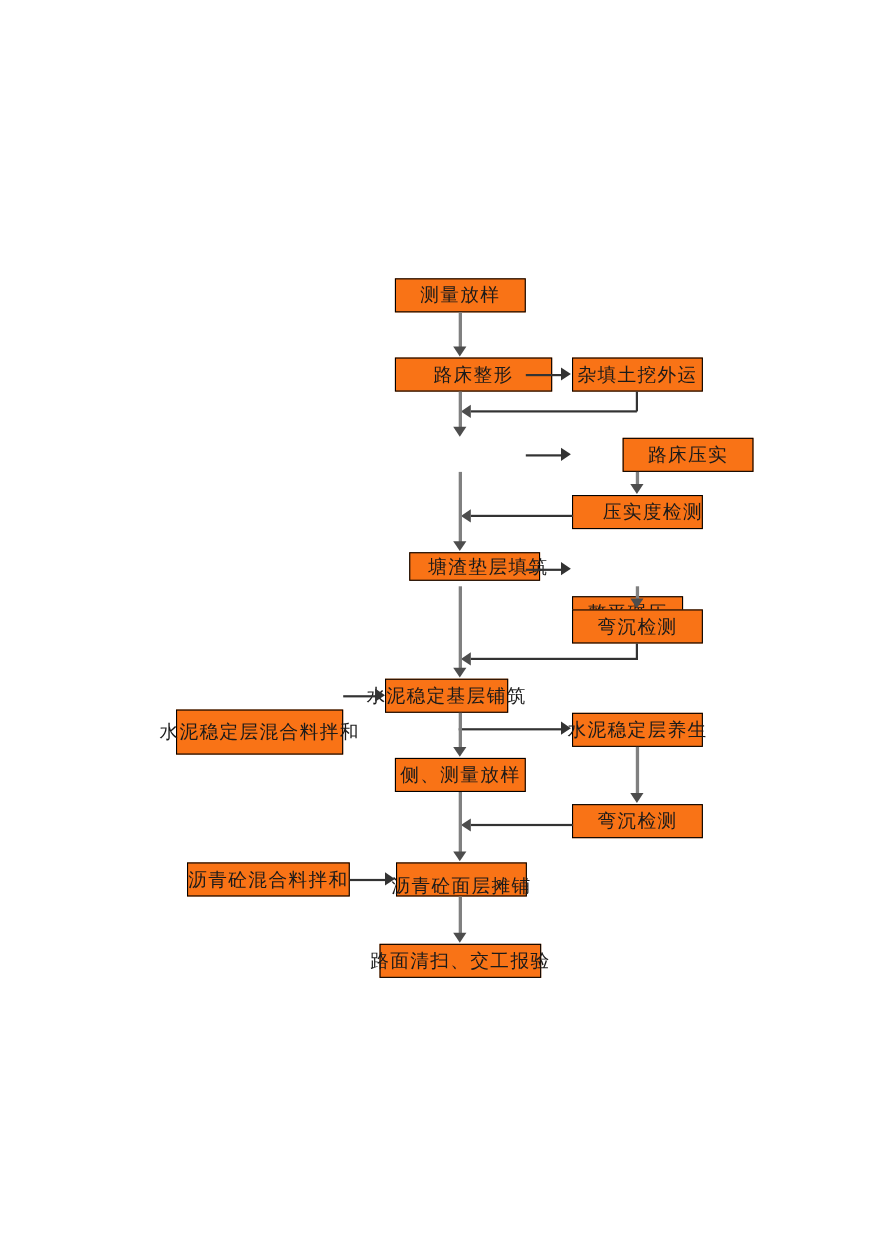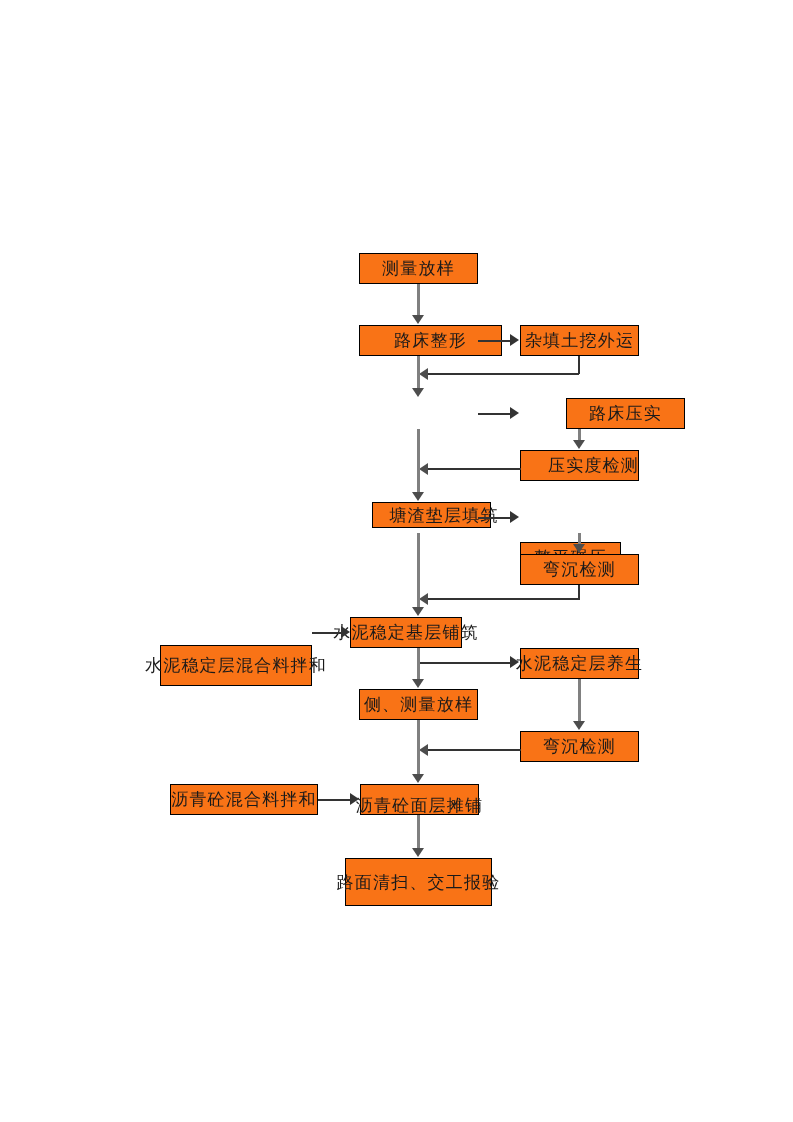--- a/index.html
+++ b/index.html
@@ -107,21 +107,21 @@
   </div>
 
   <div class="node" style="left:359px; top:689px; width:119px; height:31px;">
     <span>侧、测量放样</span>
   </div>
 
   <div class="node" style="left:360px; top:784px; width:119px; height:31px;align-items:flex-end;">
     <span>沥青砼面层摊铺</span>
   </div>
 
-  <div class="node" style="left:345px; top:858px; width:147px; height:48px;">
+  <div class="node" style="left:345px; top:858px; width:147px; height:31px;">
     <span>路面清扫、交工报验</span>
   </div>
 
   <div class="node" style="left:520px; top:325px; width:119px; height:31px;">
     <span>杂填土挖外运</span>
   </div>
 
   <div class="node" style="left:520px; top:398px; width:119px; height:31px;margin-left:46px;">
     <span>路床压实</span>
   </div>

